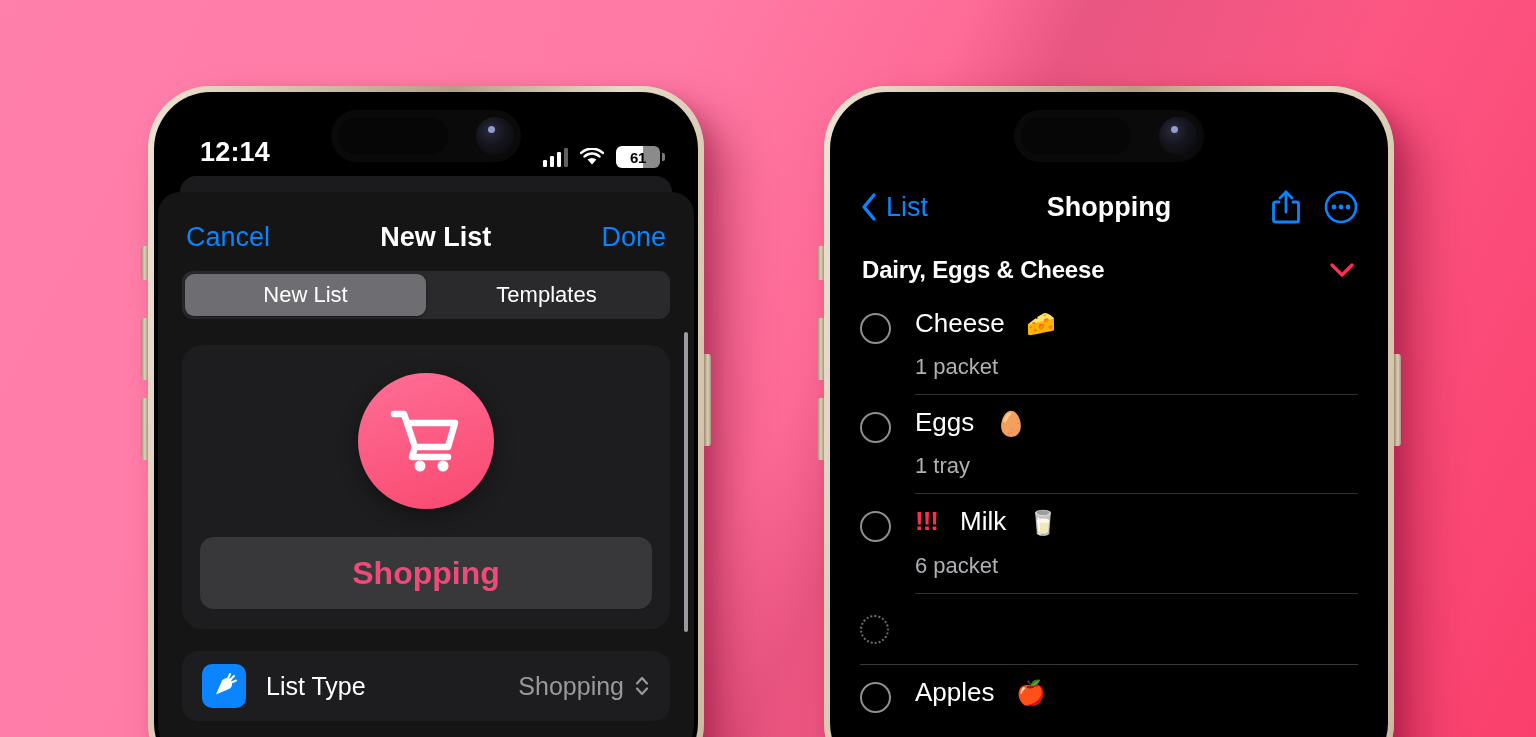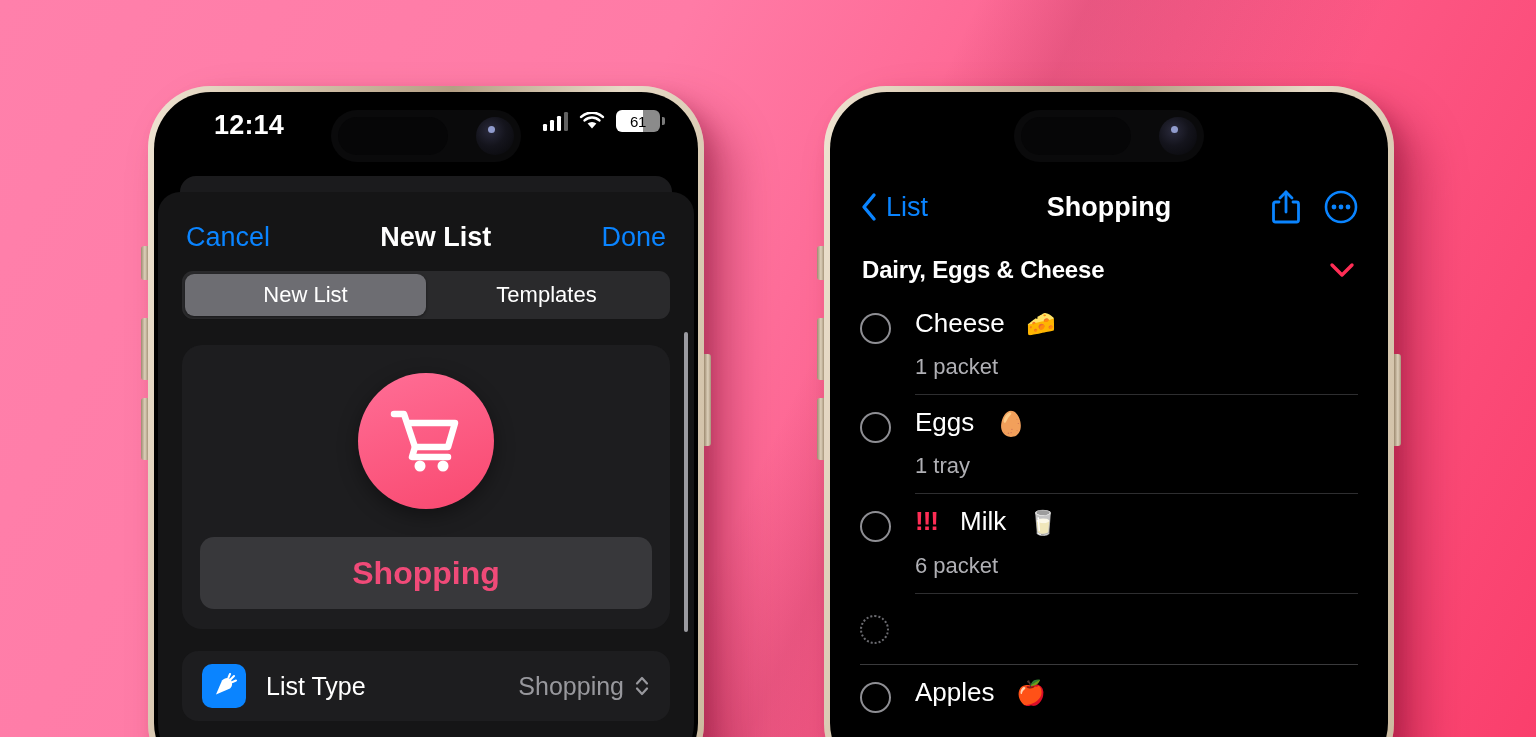--- a/index.html
+++ b/index.html
@@ -46,22 +46,22 @@
   
   .btn-side{
     position:absolute; left:-7px; width:7px;
     background:linear-gradient(90deg,#9d8a70,#ddd0ba 55%,#a7957b);
     border-radius:3px 0 0 3px;
   }
   .btn-side.right{ left:auto; right:-7px; border-radius:0 3px 3px 0; }
 
   
   .statusbar{
-    position:absolute; top:0; left:16px; right:0; height:72px;
-    display:flex; align-items:flex-start; justify-content:space-between;
+    position:absolute; top:0; left:2px; right:0; height:72px;
+    display:flex; align-items:flex-end; justify-content:space-between;
     padding:14px 34px 0 40px; z-index:40;
   }
   .sb-time{ color:#fff; font-size:27px; font-weight:700; letter-spacing:.2px; }
   .sb-right{ display:flex; align-items:center; gap:11px; }
 
   .island{
     position:absolute; top:14px; left:50%; transform:translateX(-50%);
     width:190px; height:52px; border-radius:26px;
     background:#0a0a0b; z-index:35;
     display:flex; align-items:center; justify-content:space-between;
@@ -85,21 +85,21 @@
   .bars i:nth-child(1){ height:7px;  opacity:1; }
   .bars i:nth-child(2){ height:11px; opacity:1; }
   .bars i:nth-child(3){ height:15px; opacity:1; }
   .bars i:nth-child(4){ height:19px; opacity:.38; }
 
   .battery{
     position:relative; width:44px; height:22px;
     border-radius:6px; background:#fff;
     display:flex; align-items:center; justify-content:center;
   }
-  .battery span{ color:#000; font-size:15px; font-weight:400; letter-spacing:-.3px; }
+  .battery span{ color:#000; font-size:15px; font-weight:700; letter-spacing:-.3px; }
   .battery::after{
     content:""; position:absolute; right:-5px; top:7px;
     width:3px; height:8px; border-radius:0 2px 2px 0;
     background:rgba(255,255,255,.48);
   }
   .battery.partial{ background:linear-gradient(90deg,#fff 0 62%, #8b8b8b 62% 100%); }
 
   
   .sheet-stack{
     position:absolute; top:80px; left:22px; right:22px; height:22px;

